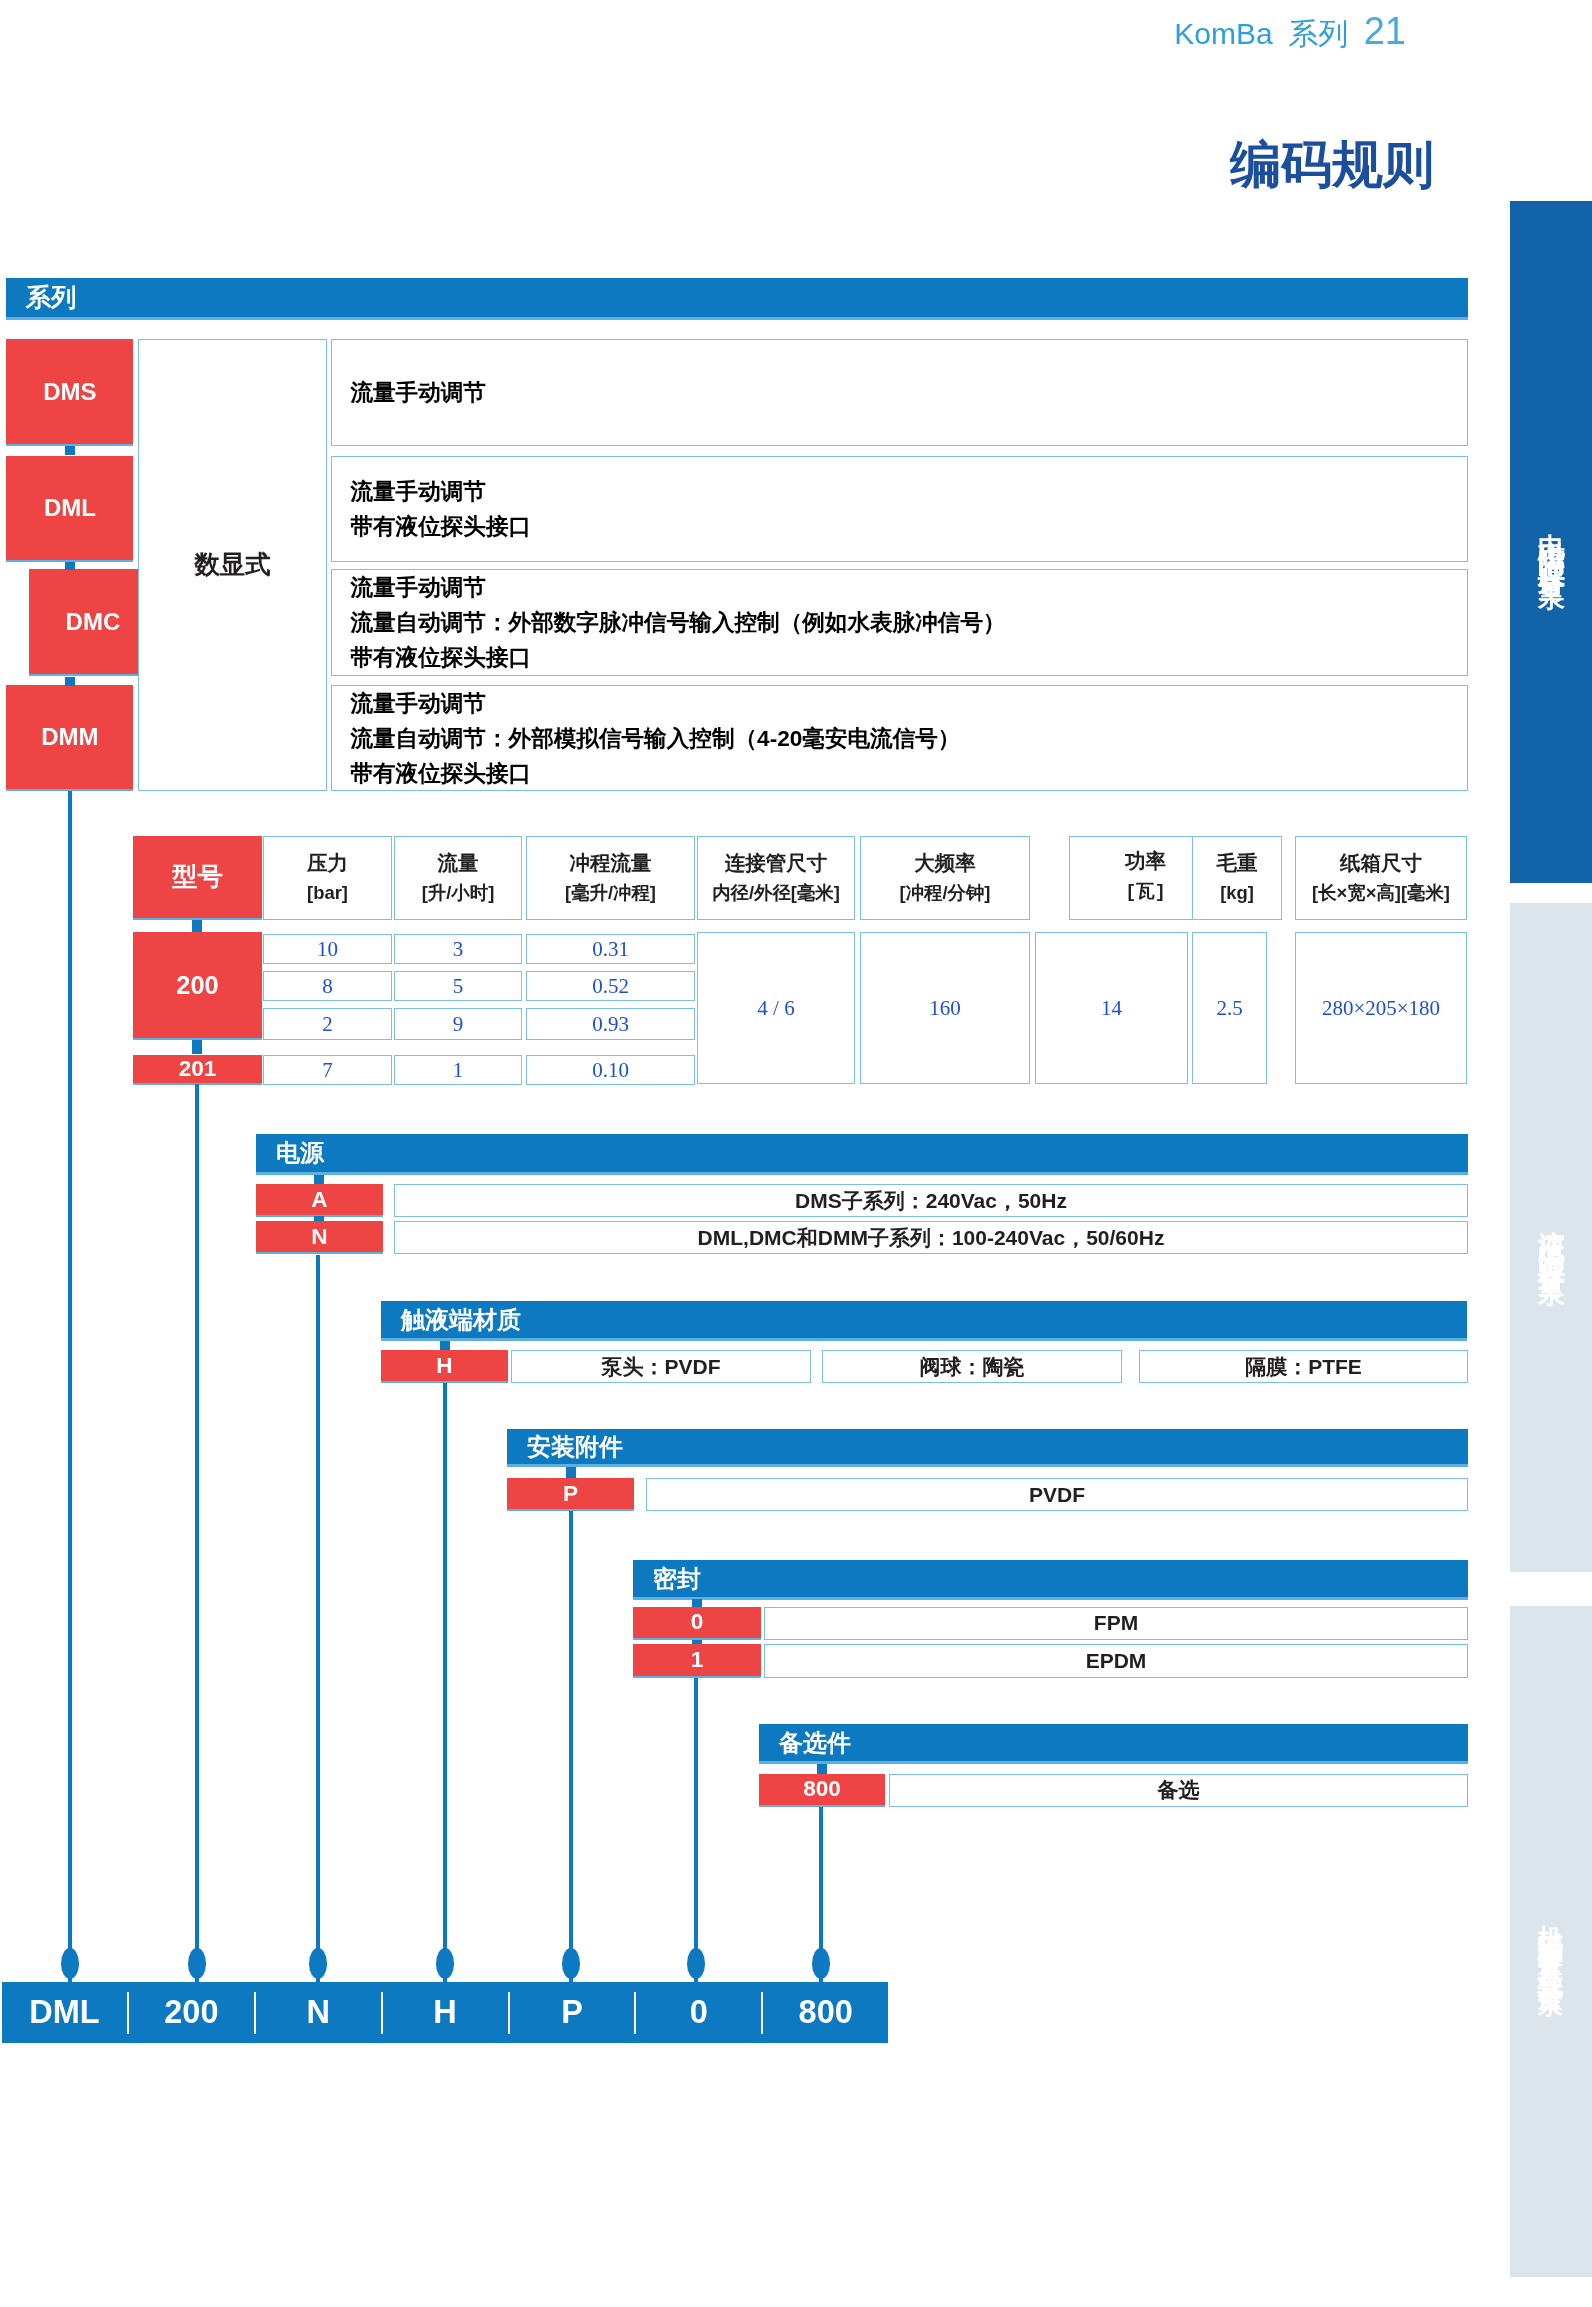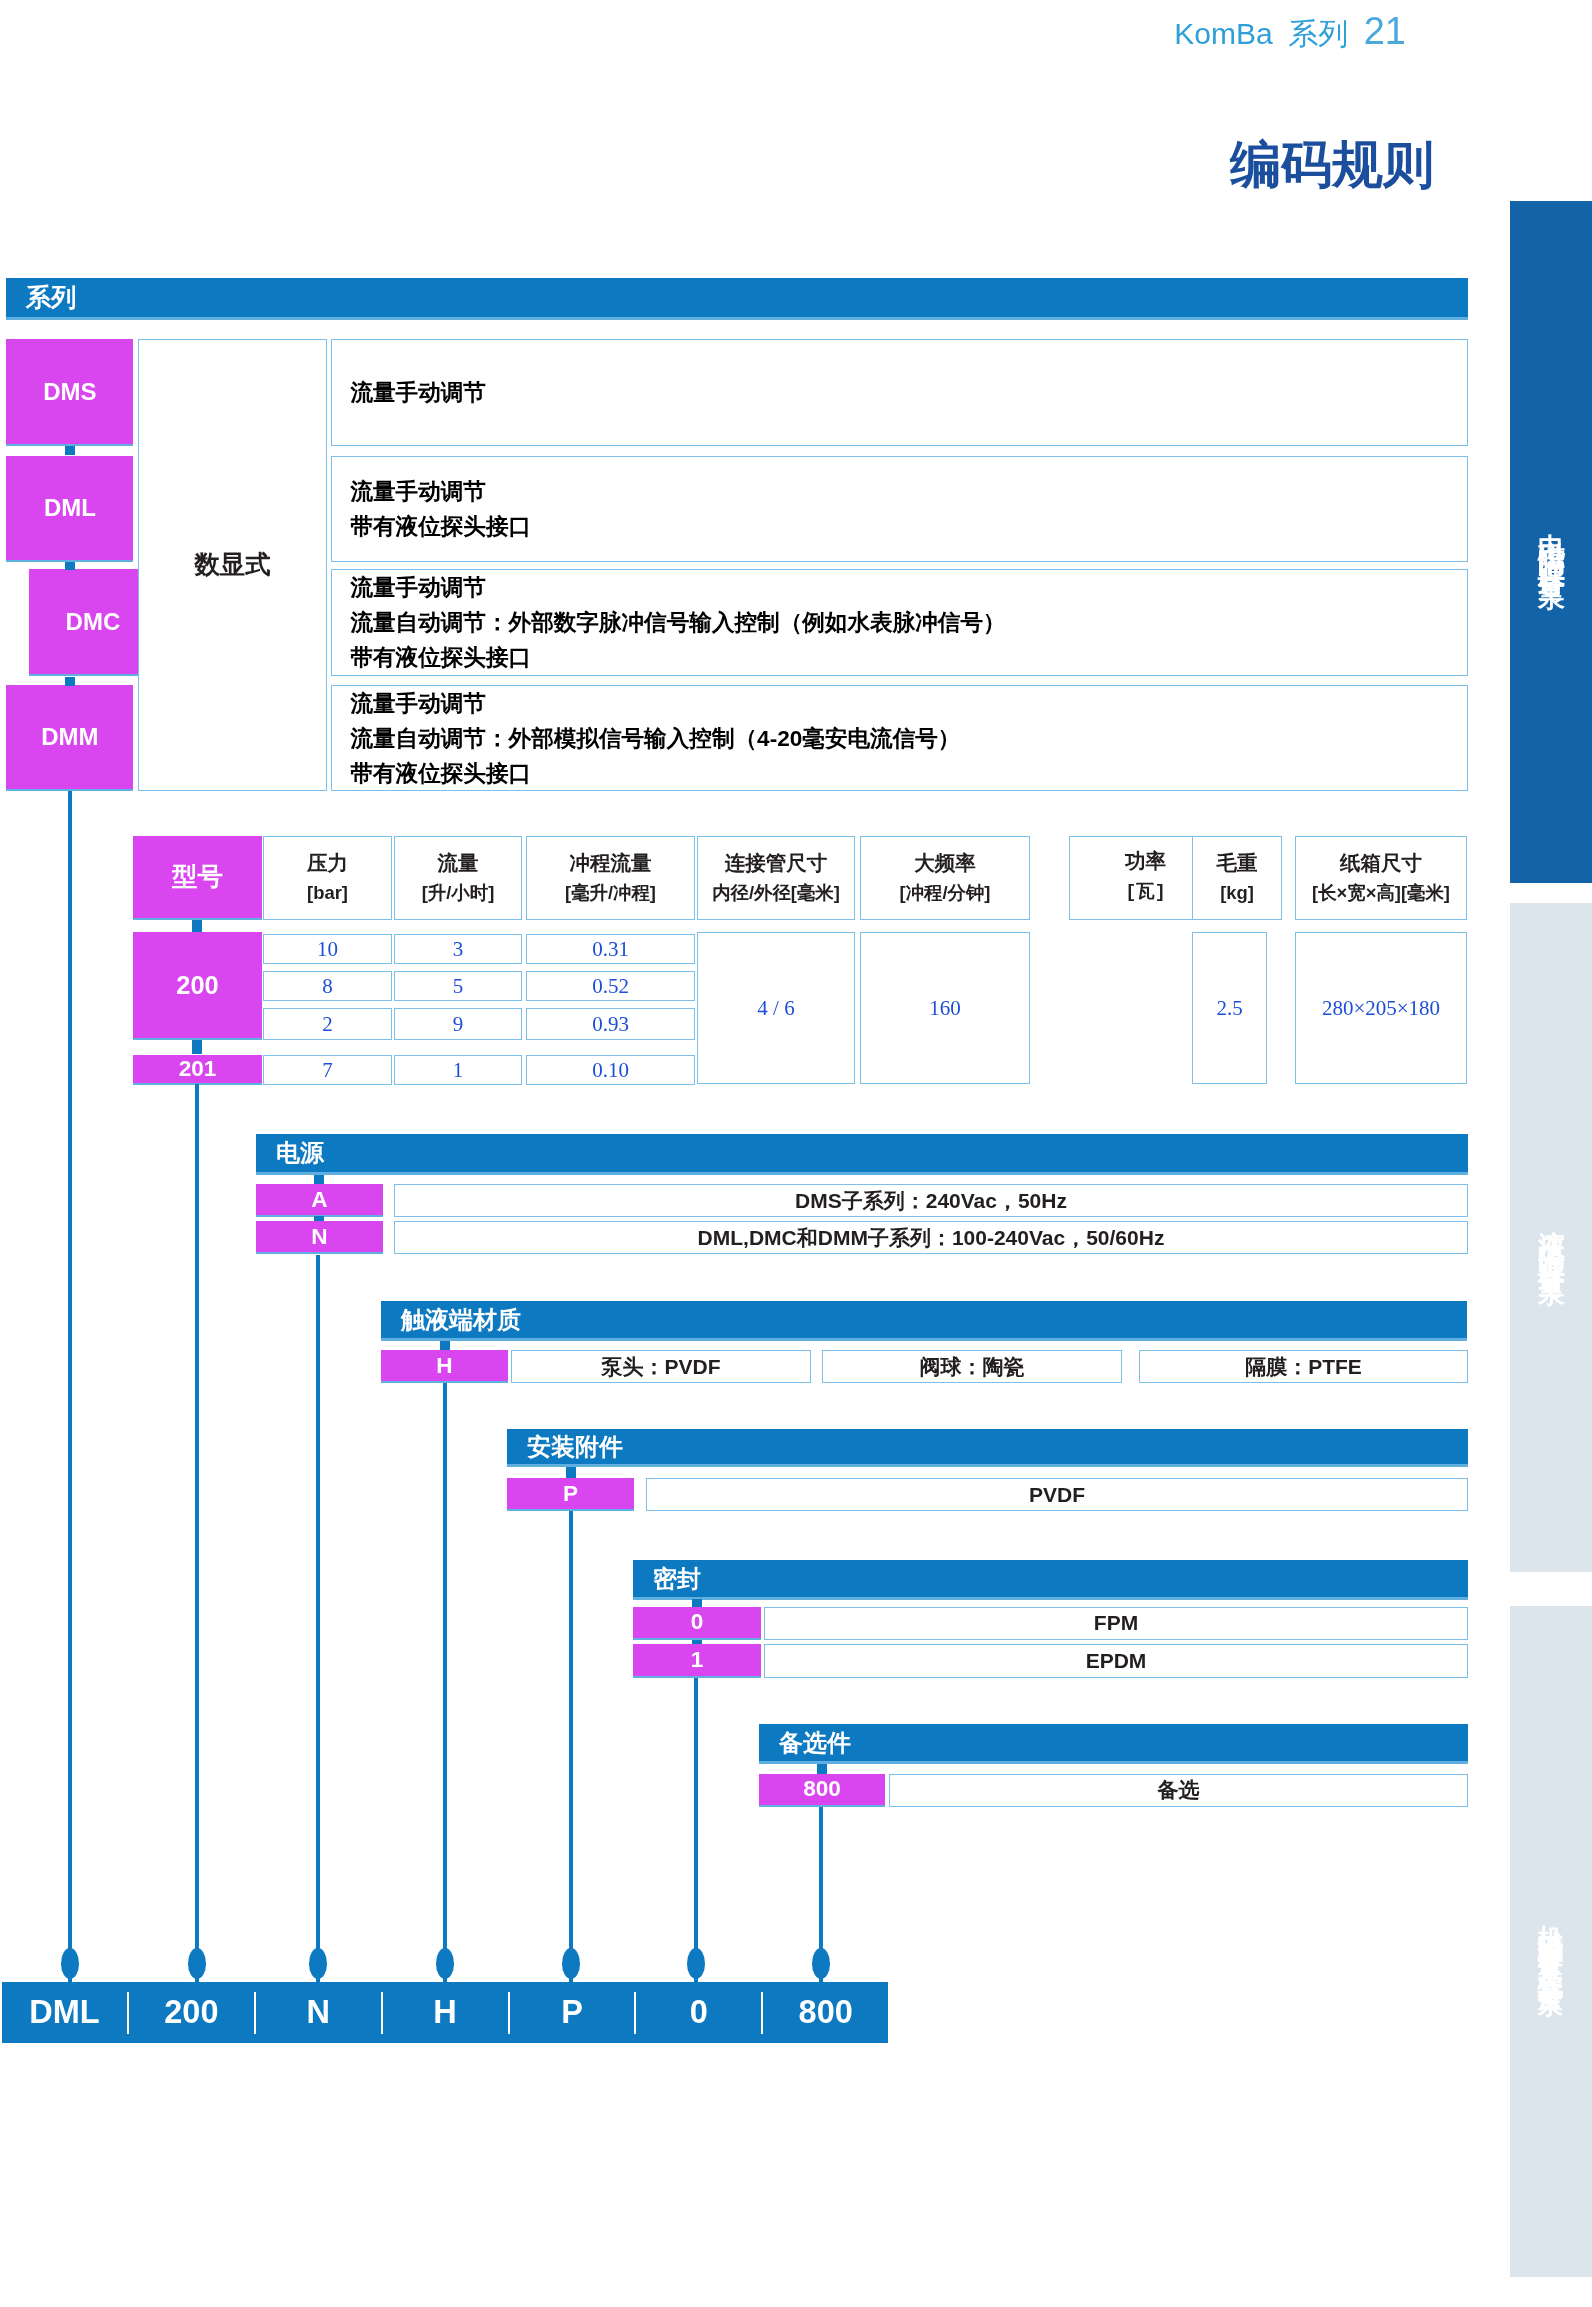--- a/index.html
+++ b/index.html
@@ -3,21 +3,21 @@
 <meta charset="utf-8">
 <style>
   html,body{margin:0;padding:0;background:#ffffff;}
   #page{position:relative;width:1593px;height:2307px;background:#ffffff;overflow:hidden;
         font-family:"Liberation Sans","DejaVu Sans",sans-serif;color:#231f20;}
   .abs{position:absolute;box-sizing:border-box;}
   
   .bar{background:#0d79c0;border-bottom:3.5px solid #5fb0e0;color:#fff;font-weight:700;
        display:flex;align-items:center;padding-left:20px;font-size:25.4px;}
   
-  .key{background:#d946ef;border-bottom:2.8px solid #5fb0e0;color:#fff;font-weight:700;
+  .key{background:#ef4444;border-bottom:2.8px solid #5fb0e0;color:#fff;font-weight:700;
        display:flex;align-items:center;justify-content:center;font-size:24px;}
   
   .vbox{background:#fff;border:1.4px solid #7cbfe8;display:flex;align-items:center;
         justify-content:center;font-size:21px;font-weight:600;color:#231f20;text-align:center;}
   
   .desc{background:#fff;border:1.4px solid #7cbfe8;display:flex;flex-direction:column;
         justify-content:center;align-items:flex-start;padding-left:18.4px;font-size:22.6px;
         line-height:35px;font-weight:600;color:#000000;}
   
   .th{background:#fff;border:1.4px solid #7cbfe8;display:flex;flex-direction:column;
@@ -150,20 +150,21 @@
   <div class="abs conn" style="left:192px;top:1040px;width:10px;height:14px;"></div>
   <div class="abs key" style="left:133px;top:1055px;width:129px;height:30px;font-size:22.6px;">
       <span>201</span>
     </div>
   <div class="abs td" style="left:263px;top:1055px;width:129px;height:30px;">7</div>
   <div class="abs td" style="left:394px;top:1055px;width:128px;height:30px;">1</div>
   <div class="abs td" style="left:526px;top:1055px;width:169px;height:30px;">0.10</div>
 
   <div class="abs td" style="left:697px;top:932px;width:158px;height:152px;">4 / 6</div>
   <div class="abs td" style="left:860px;top:932px;width:170px;height:152px;">160</div>
+  <div class="abs td" style="left:1035px;top:932px;width:153px;height:152px;">14</div>
   <div class="abs td" style="left:1192px;top:932px;width:75px;height:152px;">2.5</div>
   <div class="abs td" style="left:1295px;top:932px;width:172px;height:152px;">280×205×180</div>
 
   <div class="abs bar" style="left:256px;top:1134px;width:1212px;height:41px;font-size:24px;">
     <span>电源</span>
   </div>
   <div class="abs conn" style="left:314px;top:1175px;width:10px;height:9.2px;"></div>
   <div class="abs key" style="left:256px;top:1184px;width:127px;height:33px;font-size:22.6px;">
       <span>A</span>
     </div>

